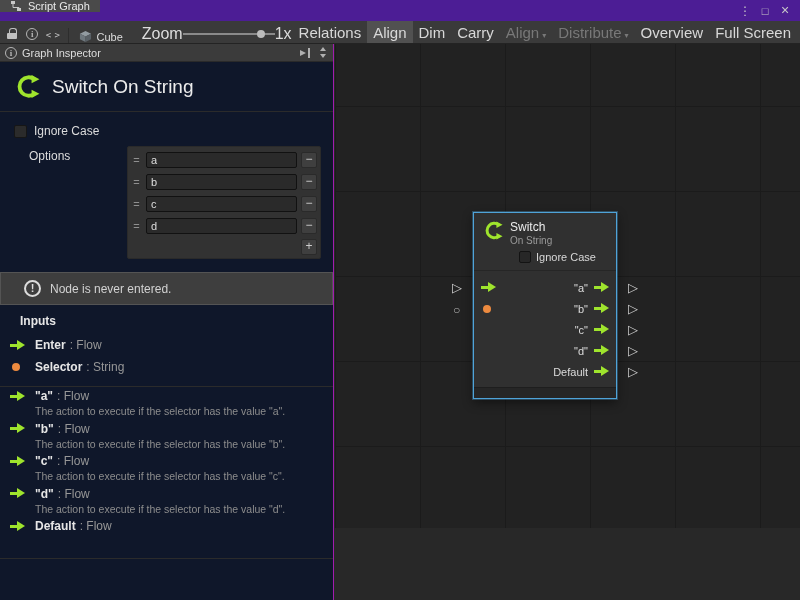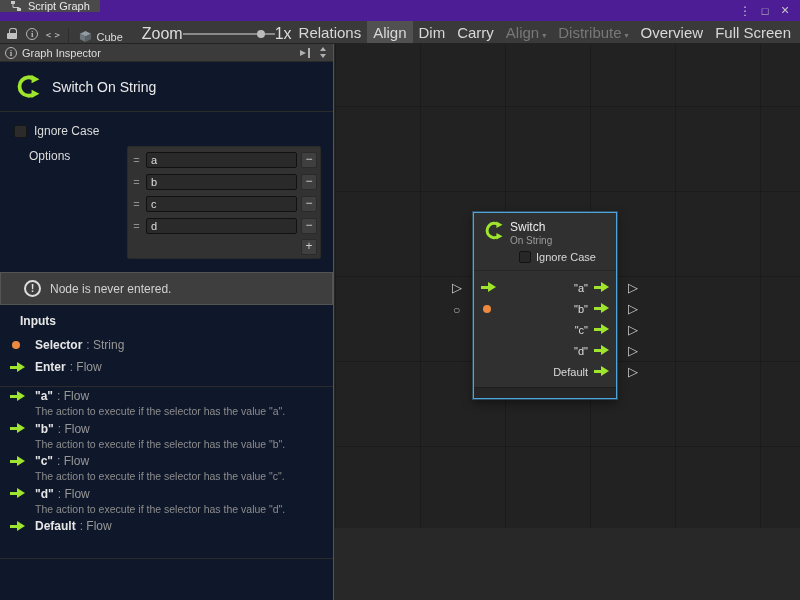--- a/index.html
+++ b/index.html
@@ -53,21 +53,21 @@
     display:flex;align-items:center;gap:5px;padding:0 5px;font-size:11px;color:#ddd}
   .panel-header .spacer{flex:1}
   .dock-icon{position:relative;width:11px;height:10px;display:inline-block}
   .dock-icon::before{content:"";position:absolute;left:0;top:2px;border-left:6px solid #b0b0b0;border-top:3px solid transparent;border-bottom:3px solid transparent}
   .dock-icon::after{content:"";position:absolute;right:1px;top:0;width:2px;height:10px;background:#b0b0b0}
   .updown-icon{position:relative;width:9px;height:12px;display:inline-block;margin-left:3px}
   .updown-icon::before{content:"";position:absolute;left:1px;top:0;border-bottom:4px solid #b0b0b0;border-left:3.5px solid transparent;border-right:3.5px solid transparent}
   .updown-icon::after{content:"";position:absolute;left:1px;bottom:1px;border-top:4px solid #b0b0b0;border-left:3.5px solid transparent;border-right:3.5px solid transparent}
 
   .unit-title{display:flex;align-items:center;gap:12px;padding:11px 13px;border-bottom:1px solid #2b2b2b}
-  .unit-title .name{font-size:14px;color:#ececec}
+  .unit-title .name{font-size:19px;color:#ececec}
 
   .row-check{display:flex;align-items:center;gap:7px;margin:12px 12px 0 14px;color:#dcdcdc}
   .checkbox{width:13px;height:13px;background:#2b2b2b;border:1px solid #161616;border-radius:2px;flex:none}
 
   .options{display:flex;margin:8px 12px 0 29px}
   .options-label{padding-top:3px;color:#dcdcdc}
   .optlist{margin-left:auto;width:194px;background:#323232;border:1px solid #2a2a2a;border-radius:2px;padding:2px 2px 0 2px}
   .optrow{display:flex;align-items:center;gap:4px;height:22px;padding:0 1px}
   .drag-handle{width:11px;color:#8f8f8f;font-size:11px;text-align:center;flex:none}
   .drag-handle::before{content:"="}
@@ -242,29 +242,29 @@
 
   <div class="warning">
     <span class="warn-icon"></span>
     <span>Node is never entered.</span>
   </div>
 
   <div class="section-header">Inputs</div>
 
   <div class="port-row">
     <span class="picon">
+        <span class="flow-arrow"></span>
+      </span>
+    <span><span class="pname">Enter</span><span class="ptype">: Flow</span></span>
+  </div>
+  <div class="port-row">
+    <span class="picon">
         <span class="value-dot"></span>
       </span>
     <span><span class="pname">Selector</span><span class="ptype">: String</span></span>
-  </div>
-  <div class="port-row">
-    <span class="picon">
-        <span class="flow-arrow"></span>
-      </span>
-    <span><span class="pname">Enter</span><span class="ptype">: Flow</span></span>
   </div>
 
   <div class="divider"></div>
 
   <div class="port-row outrow">
     <span class="picon">
         <span class="flow-arrow"></span>
       </span>
     <span><span class="pname">"a"</span><span class="ptype">: Flow</span></span>
   </div>

